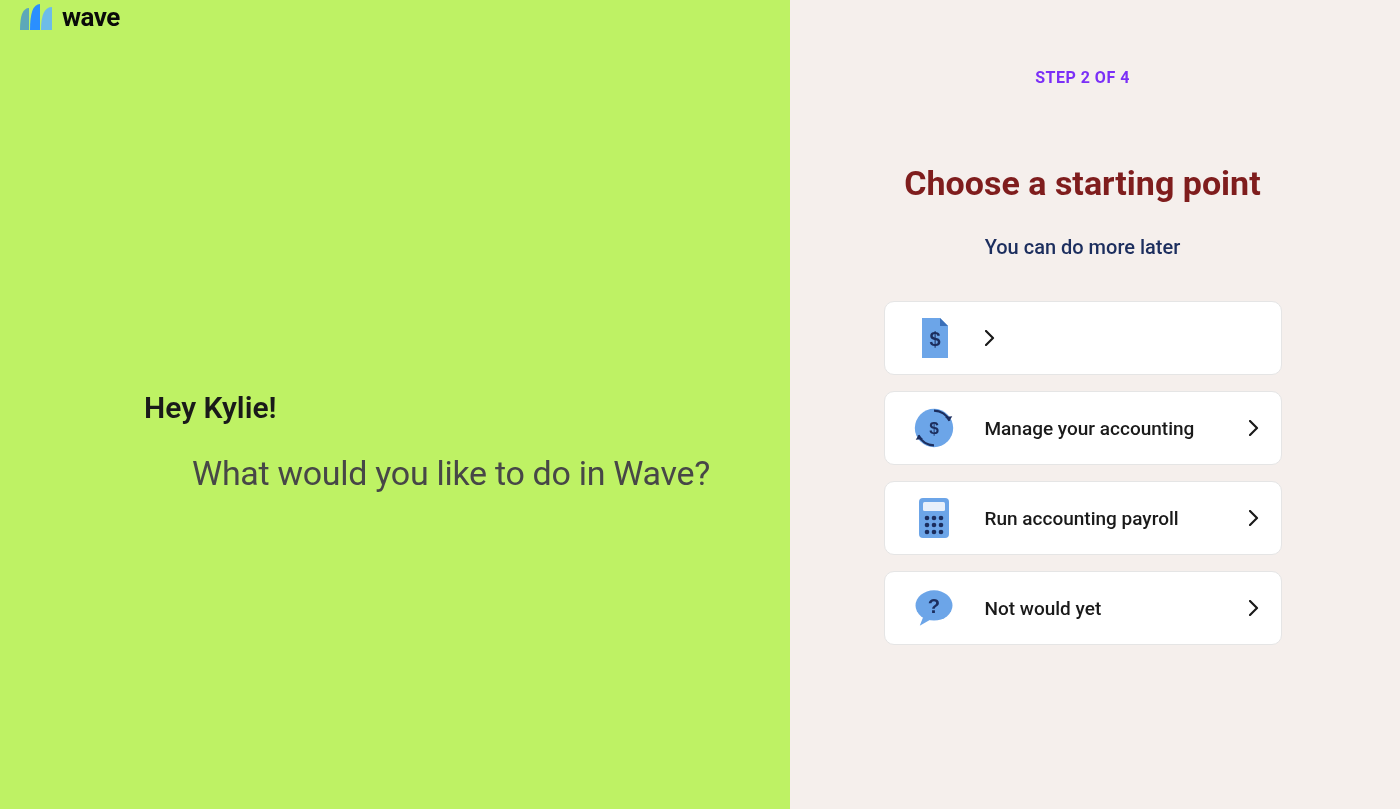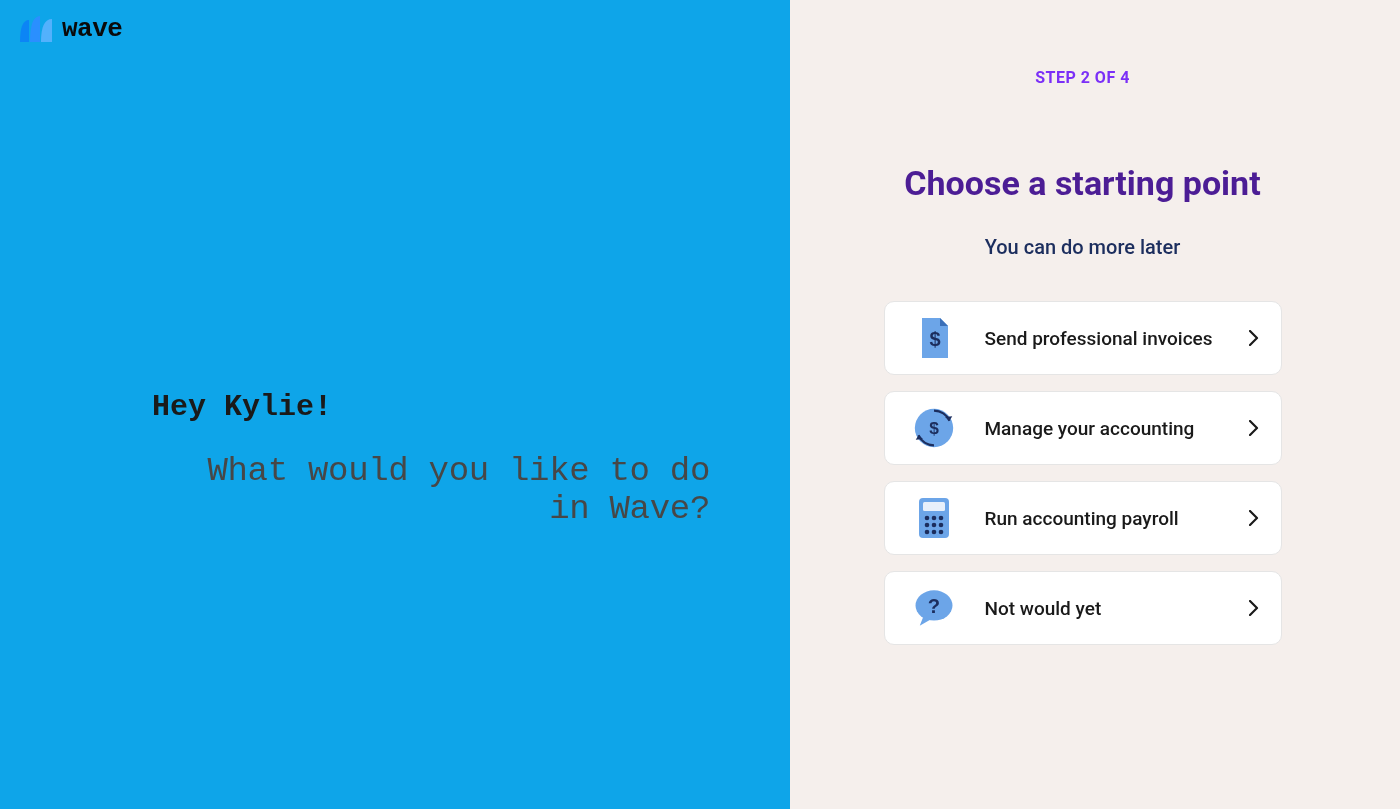--- a/index.html
+++ b/index.html
@@ -10,40 +10,39 @@
     body {
       font-family: -apple-system, BlinkMacSystemFont, 'Segoe UI', Roboto, Helvetica, Arial, sans-serif;
       width: 1400px;
       height: 809px;
       display: flex;
       overflow: hidden;
     }
     .left-panel {
       width: 790px;
       height: 100%;
-      background: #0ea5e9;
+      background: #bef264;
       position: relative;
-      padding: 14px 18px;
-      font-family: Liberation Mono, monospace;
+      padding: 2px 18px;
     }
     .logo {
       display: flex;
       align-items: center;
       gap: 6px;
     }
     .logo-text {
       font-size: 26px;
       font-weight: 700;
       color: #0a0a0a;
       letter-spacing: -0.5px;
     }
     .left-content {
       position: absolute;
       top: 390px;
-      left: 152px;
+      left: 144px;
       right: 80px;
     }
     .greeting {
       font-size: 30px;
       font-weight: 600;
       color: #1a1a1a;
       margin-bottom: 28px;
     }
     .question {
       font-size: 34px;
@@ -64,21 +63,21 @@
     .step-indicator {
       font-size: 16px;
       font-weight: 700;
       color: #7b2ff7;
       letter-spacing: 0.5px;
       margin-bottom: 76px;
     }
     .title {
       font-size: 34px;
       font-weight: 700;
-      color: #4c1d95;
+      color: #7f1d1d;
       margin-bottom: 32px;
       text-align: center;
     }
     .subtitle {
       font-size: 20px;
       font-weight: 500;
       color: #1c2e5e;
       margin-bottom: 42px;
       text-align: left;
     }
@@ -143,21 +142,20 @@
   <div class="options">
 
     <div class="option-card">
       <div class="option-icon">
         <svg width="36" height="44" viewBox="0 0 36 44">
           <path d="M 6 2 L 24 2 L 32 10 L 32 42 L 6 42 Z" fill="#6ca5e8"></path>
           <path d="M 24 2 L 24 10 L 32 10 Z" fill="#3a6fb8"></path>
           <text x="19" y="30" font-size="20" font-weight="700" fill="#1c2e5e" text-anchor="middle" font-family="Arial">$</text>
         </svg>
       </div>
-      <span class="option-label">Send professional invoices</span>
       <svg class="chevron" width="10" height="16" viewBox="0 0 10 16">
         <path d="M 1 1 L 8 8 L 1 15" stroke="#1a1a1a" stroke-width="2.2" fill="none" stroke-linecap="round" stroke-linejoin="round"></path>
       </svg>
     </div>
 
     <div class="option-card">
       <div class="option-icon">
         <svg width="46" height="46" viewBox="0 0 46 46">
           <circle cx="23" cy="23" r="21" fill="#6ca5e8"></circle>
           <text x="23" y="30" font-size="19" font-weight="700" fill="#1c2e5e" text-anchor="middle" font-family="Arial">$</text>

